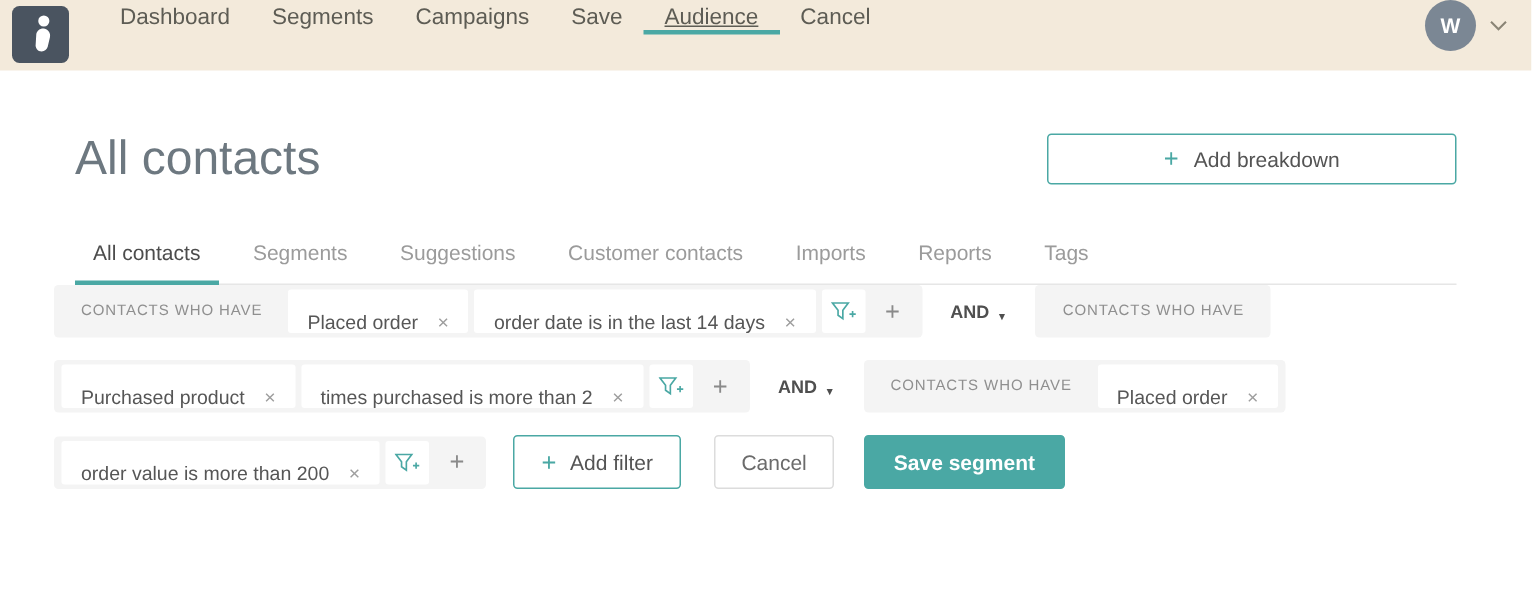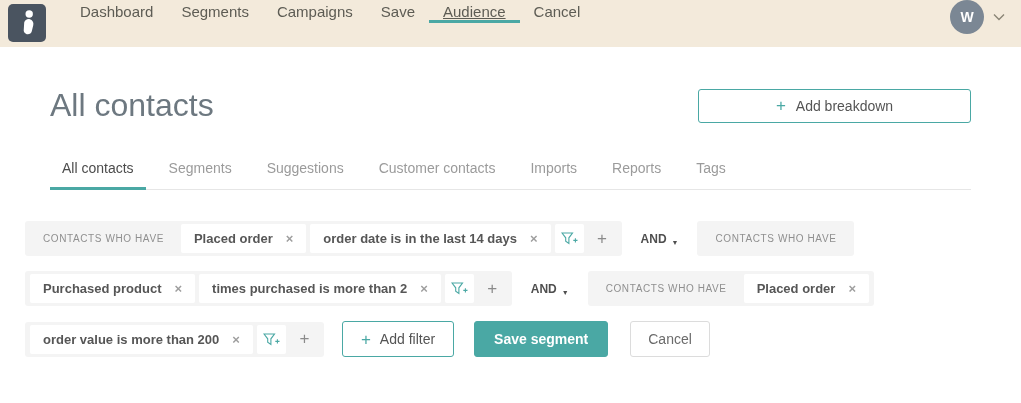--- a/index.html
+++ b/index.html
@@ -43,35 +43,35 @@
   .plus-teal { color: #4aa8a4; font-size: 17px; font-weight: 400; line-height: 1; }
   
   .tabs { display: flex; margin: 36px 50px 0; border-bottom: 1px solid #e6e6e6; }
   .tab {
     padding: 0 12px 11px; margin-right: 11px; font-size: 14px; color: #9b9b9b;
     border-bottom: 3px solid transparent; margin-bottom: -1px;
     cursor: pointer; white-space: nowrap;
   }
   .tab.active { color: #4c4c4c; border-bottom-color: #4aa8a4; }
   
-  .filters { padding: 0 25px; margin-top: 31px; }
+  .filters { padding: 0 36px; }
   .filter-row { display: flex; align-items: center; margin-bottom: 15px; }
   .filter-group {
     background: #f4f4f4; border-radius: 3px; padding: 3px;
     display: flex; align-items: center; height: 35px;
   }
   .group-label {
     font-size: 10px; color: #8f8f8f; letter-spacing: .6px;
     padding: 0 15px; white-space: nowrap;
   }
   .chip {
     background: #fff; border-radius: 2px; height: 29px;
-    display: flex; align-items: center; padding: 0 13px;
+    display: flex; align-items: flex-end; padding: 0 13px;
     font-size: 13px; color: #565656; margin: 0 2px;
-    white-space: nowrap; cursor: pointer; font-weight: bold;
+    white-space: nowrap; cursor: pointer;
   }
   .chip-close { margin-left: 13px; color: #9e9e9e; font-size: 13px; cursor: pointer; }
   .icon-chip {
     width: 29px; height: 29px; background: #fff; border-radius: 2px;
     display: flex; align-items: center; justify-content: center;
     margin: 0 2px; cursor: pointer;
   }
   .plus-ghost {
     width: 27px; height: 29px; display: flex; align-items: center; justify-content: center;
     color: #8a8a8a; font-size: 17px; margin: 0 3px; cursor: pointer;
@@ -208,17 +208,17 @@
           <path d="M1 1 h10.5 L7.9 5.8 v5.6 L4.7 9.2 V5.8 L1 1 z" fill="none" stroke="#4aa8a4" stroke-width="1.1"></path>
           <path d="M12.3 8.4 h4.2 M14.4 6.3 v4.2" stroke="#4aa8a4" stroke-width="1.1"></path>
         </svg>
       </span>
       <span class="plus-ghost">+</span>
     </div>
     <button class="btn add-filter-btn">
       <span class="plus-teal">+</span>
       <span>Add filter</span>
     </button>
+    <button class="btn cancel-btn">Cancel</button>
     <button class="btn save-btn">Save segment</button>
-    <button class="btn cancel-btn">Cancel</button>
   </div>
 
 </div>
 
 </body></html>

